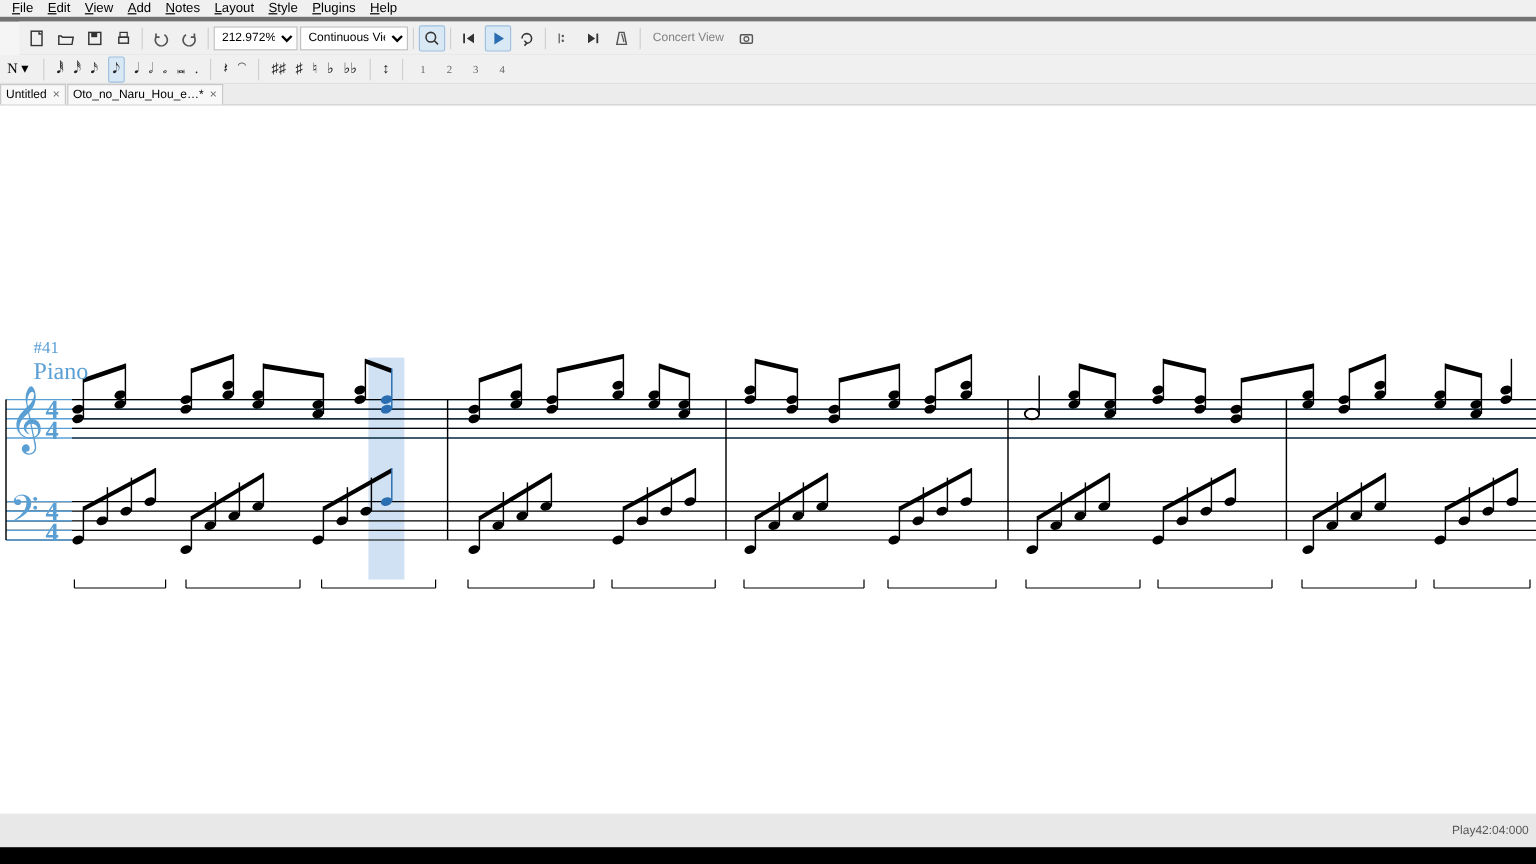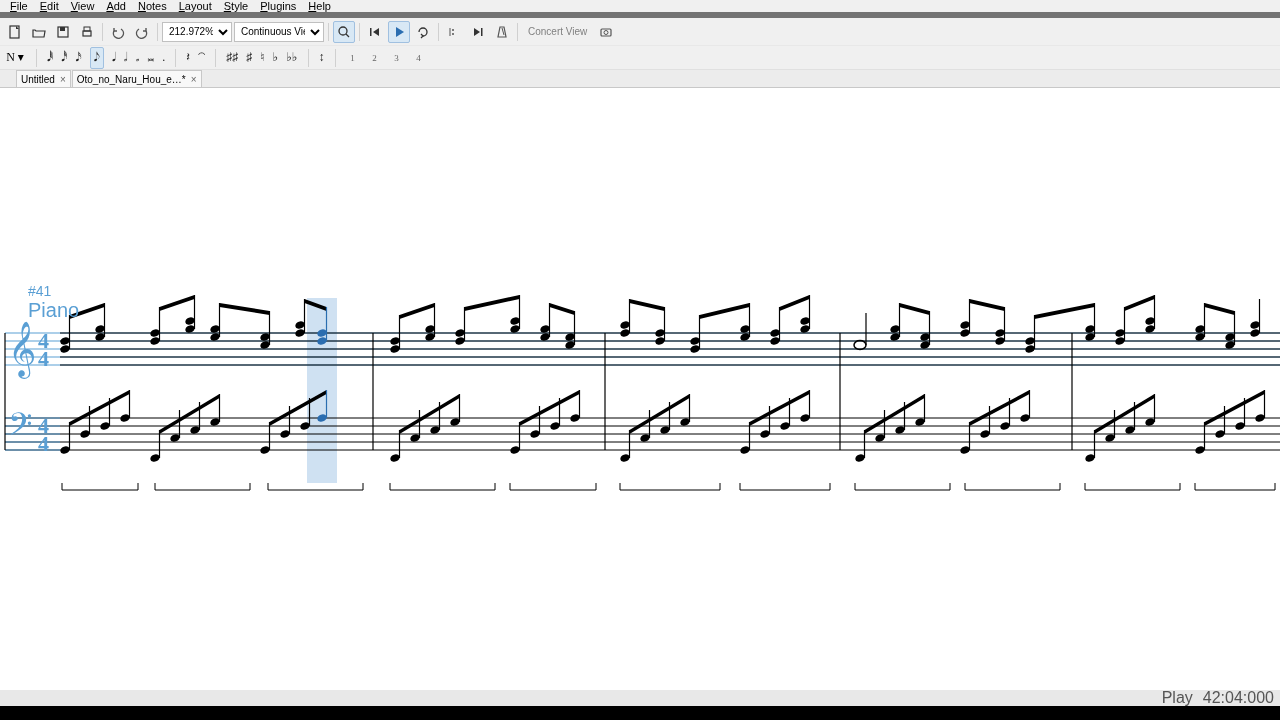--- a/index.html
+++ b/index.html
@@ -1,35 +1,35 @@
 <!DOCTYPE html>
 <html><head>
 <meta charset="utf-8">
 <style>
 * { margin: 0; padding: 0; box-sizing: border-box; }
 body { font-family: "Segoe UI", Tahoma, sans-serif; font-size: 11px; background: #f5f5f5; width: 1280px; height: 720px; overflow: hidden; position: relative; }
-.menubar { background: #f0f0f0; height: 18px; display: flex; align-items: center; padding: 0 4px; border-bottom: 6px solid #737373; }
+.menubar { background: #f0f0f0; height: 18px; display: flex; align-items: center; padding: 0 4px; border-bottom: 4px solid #737373; }
 .menubar span { padding: 0 6px; cursor: default; }
 .menubar span u { text-decoration: underline; }
-.toolbar1 { background: #f0f0f0; height: 28px; display: flex; align-items: center; padding: 0 4px; gap: 2px; border-bottom: 1px solid #e8e8e8; }
+.toolbar1 { background: #f0f0f0; height: 28px; display: flex; align-items: center; padding: 0 4px; gap: 2px; border-bottom: 1px solid #e8e8e8; margin-left: 16px; }
 .toolbar2 { background: #f0f0f0; height: 24px; display: flex; align-items: center; padding: 0 4px; gap: 8px; border-bottom: 1px solid #e0e0e0; font-family: serif; }
 .tbtn { width: 22px; height: 22px; display: flex; align-items: center; justify-content: center; border: 1px solid transparent; border-radius: 2px; }
 .tbtn.active { background: #d8e8f5; border-color: #a0c0e0; }
 .sep { width: 1px; height: 18px; background: #d0d0d0; margin: 0 2px; }
 .zoom-select, .view-select { height: 20px; font-size: 10px; border: 1px solid #c0c0c0; background: #fff; padding: 0 2px; }
 .zoom-select { width: 70px; }
 .view-select { width: 90px; }
 .cpitch { font-size: 10px; color: #808080; padding: 0 6px; }
-.tabbar { background: #ececec; height: 18px; display: flex; align-items: flex-end; padding-left: 16px; border-bottom: 1px solid #c8c8c8; }
+.tabbar { background: #ececec; height: 18px; display: flex; align-items: flex-end; padding-left: 0; border-bottom: 1px solid #c8c8c8; }
 .tab { display: flex; align-items: center; padding: 1px 4px; font-size: 10px; background: #f8f8f8; border: 1px solid #c8c8c8; border-bottom: none; margin-right: 1px; height: 17px; }
 .tab .x { margin-left: 5px; color: #666; font-size: 10px; cursor: default; }
 .score-area { background: #fff; height: 610px; position: relative; overflow: hidden; }
-.statusbar { position: absolute; bottom: 14px; left: 0; right: 0; height: 16px; background: #e8e8e8; display: flex; align-items: center; justify-content: flex-end; padding: 0 6px; font-size: 16px; color: #555; gap: 10px; }
+.statusbar { position: absolute; bottom: 14px; left: 0; right: 0; height: 28px; background: #e8e8e8; display: flex; align-items: center; justify-content: flex-end; padding: 0 6px; font-size: 10px; color: #555; }
 .blackbar { position: absolute; bottom: 0; left: 0; right: 0; height: 14px; background: #000; }
-.staff-label { position: absolute; left: 28px; top: 195px; color: #5a9fd4; font-family: Liberation Sans, sans-serif; }
+.staff-label { position: absolute; left: 28px; top: 195px; color: #5a9fd4; font-family: Liberation Serif, serif; }
 .staff-label .meas { font-size: 14px; }
 .staff-label .inst { font-size: 20px; }
 .notegroup { font-size: 12px; color: #222; }
 .voice-btn { width: 14px; height: 16px; display: flex; align-items: center; justify-content: center; font-size: 9px; color: #666; border: 1px solid transparent; }
 svg { display: block; }
 .selection-rect { fill: #a8c8e8; fill-opacity: 0.55; }
 </style>
 </head>
 <body>
 

